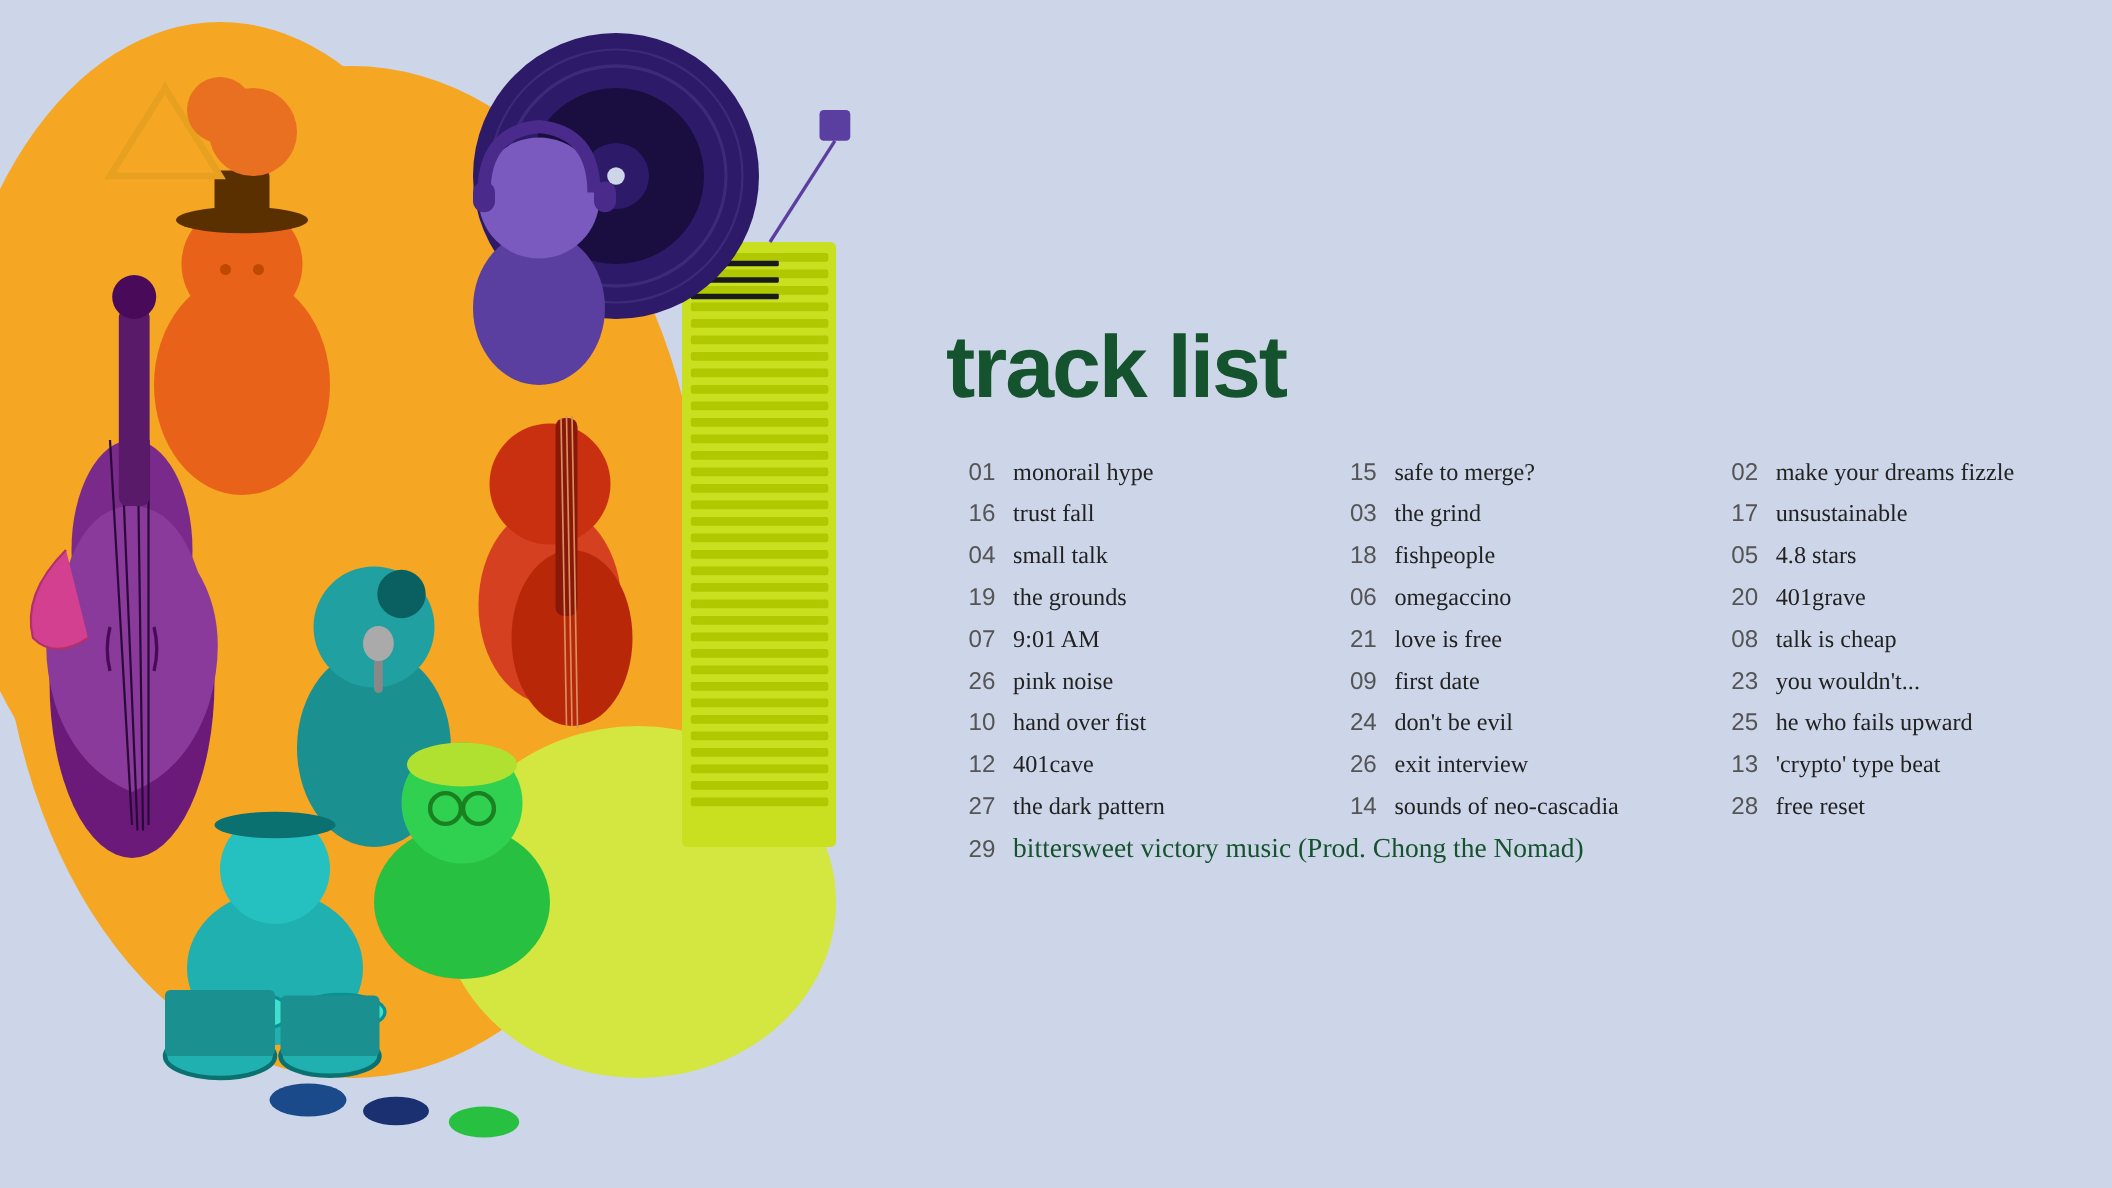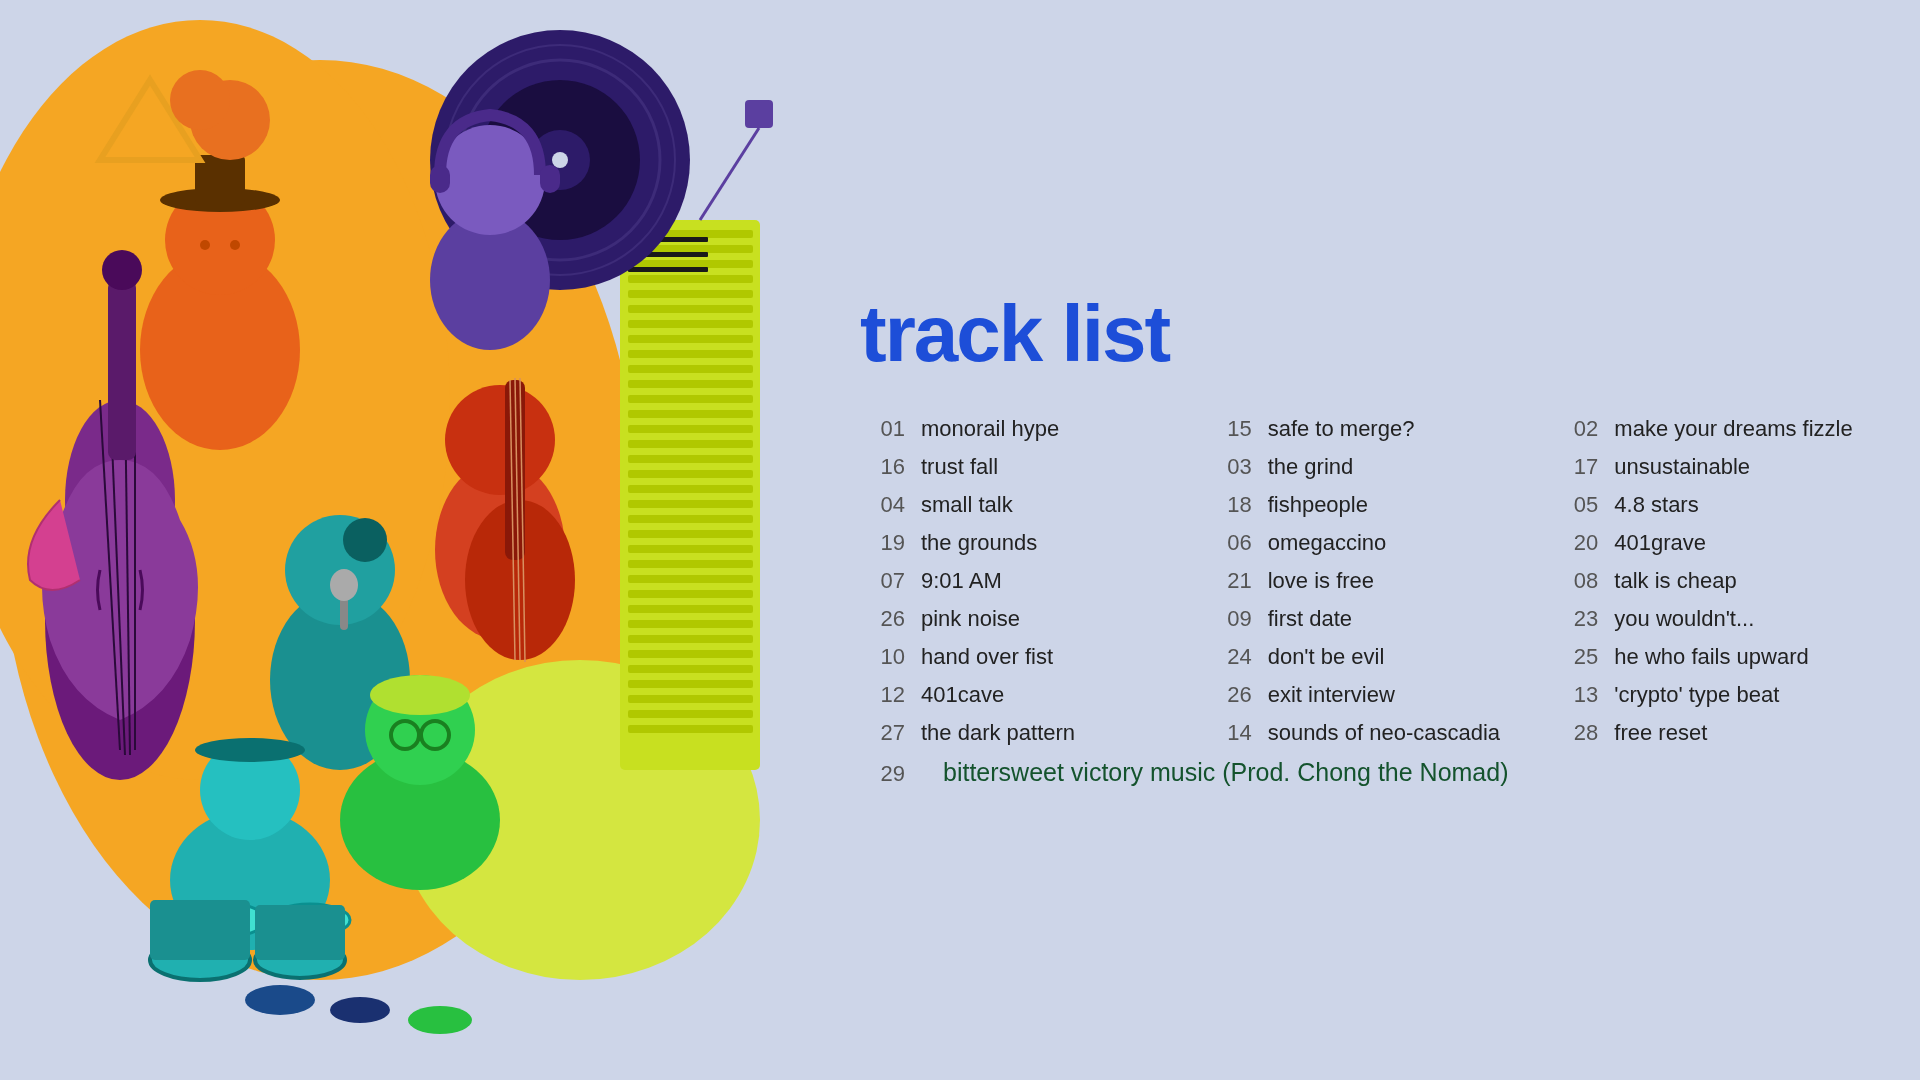--- a/index.html
+++ b/index.html
@@ -37,21 +37,21 @@
     .track-list-panel {
       flex: 1;
       padding: 40px 60px;
       display: flex;
       flex-direction: column;
     }
 
     .title {
       font-size: 80px;
       font-weight: 900;
-      color: #1d4ed8;
+      color: #14532d;
       margin-bottom: 30px;
       font-family: 'Arial Black', 'Arial', sans-serif;
       letter-spacing: -2px;
     }
 
     .tracks-grid {
       display: grid;
       grid-template-columns: 1fr 1fr 1fr;
       column-gap: 40px;
       row-gap: 0px;
@@ -71,28 +71,28 @@
       text-align: right;
       margin-right: 16px;
       font-weight: 400;
       flex-shrink: 0;
     }
 
     .track-name {
       font-size: 22px;
       color: #222;
       font-weight: 400;
+      font-family: Liberation Serif, serif;
     }
 
     .track-item-full {
       grid-column: 1 / -1;
       display: flex;
       align-items: baseline;
       padding: 6px 0;
-      gap: 22px;
     }
 
     .track-item-full .track-num {
       font-size: 22px;
       color: #555;
       width: 45px;
       text-align: right;
       margin-right: 16px;
     }
 

